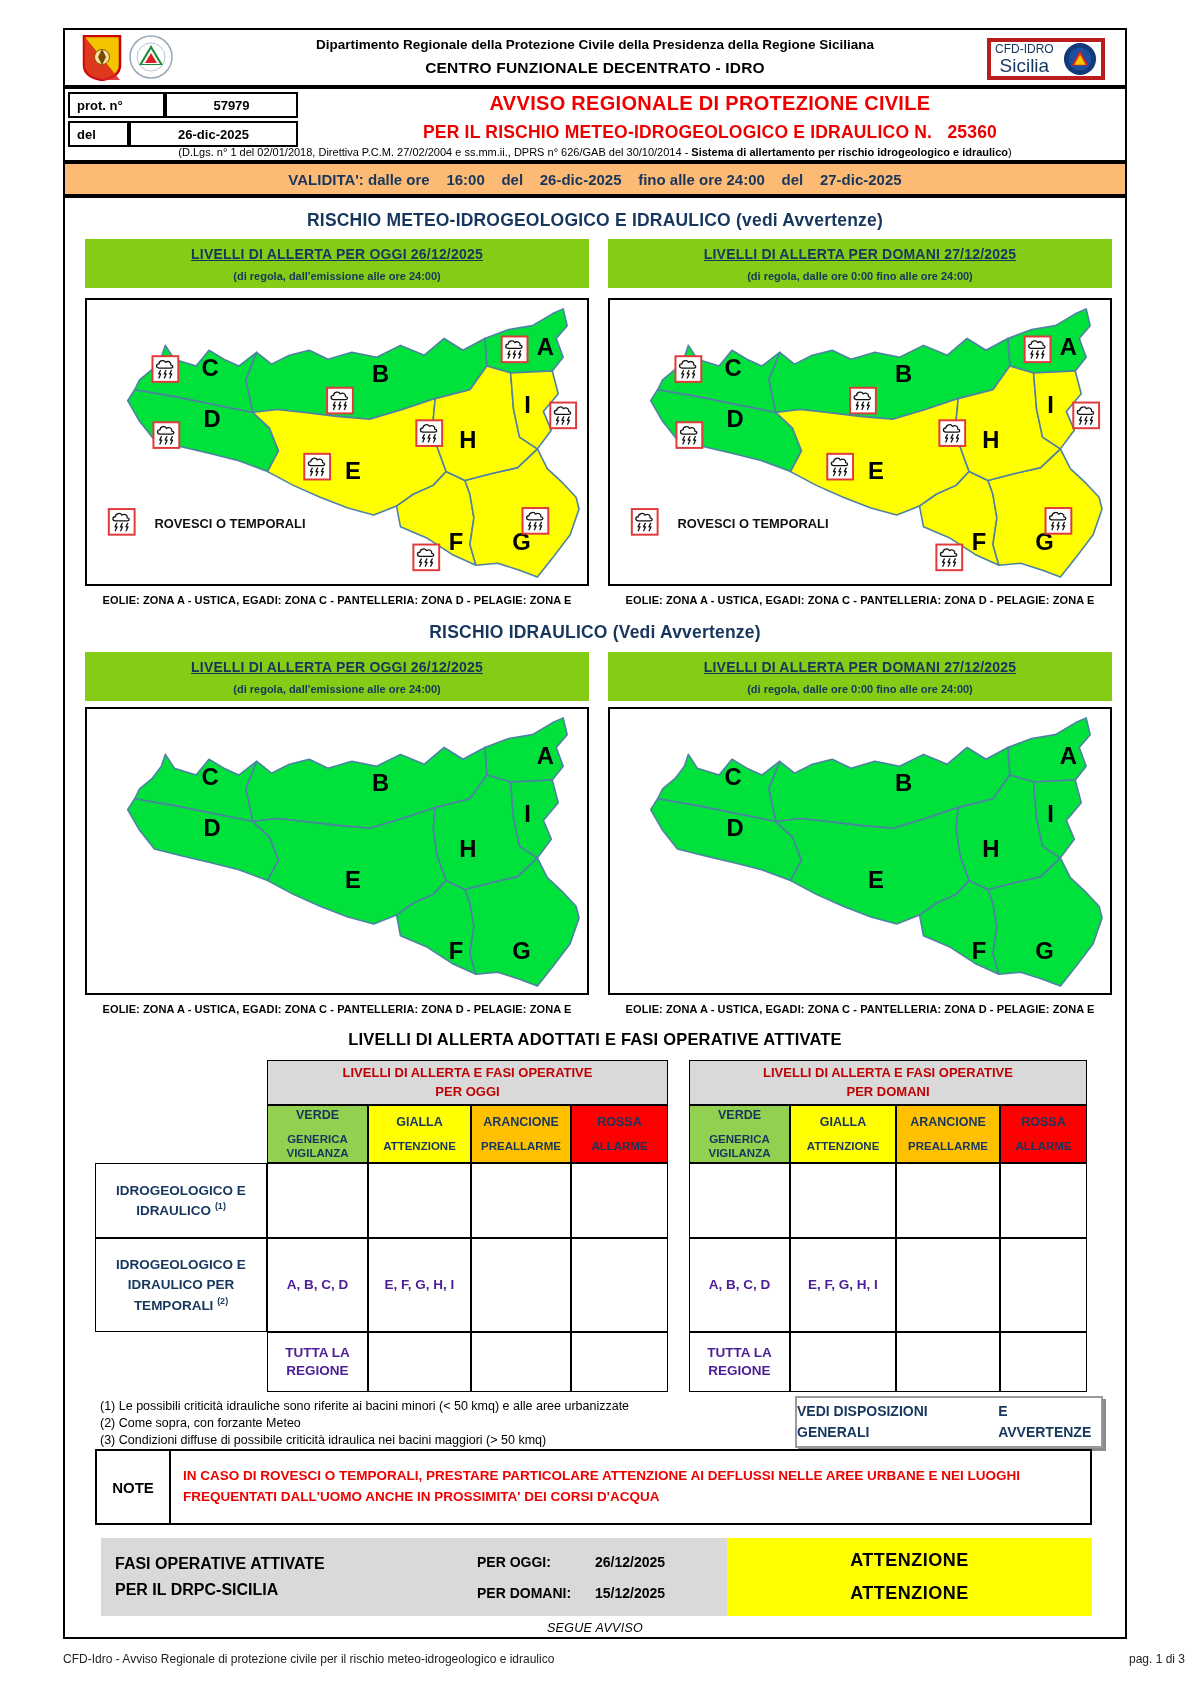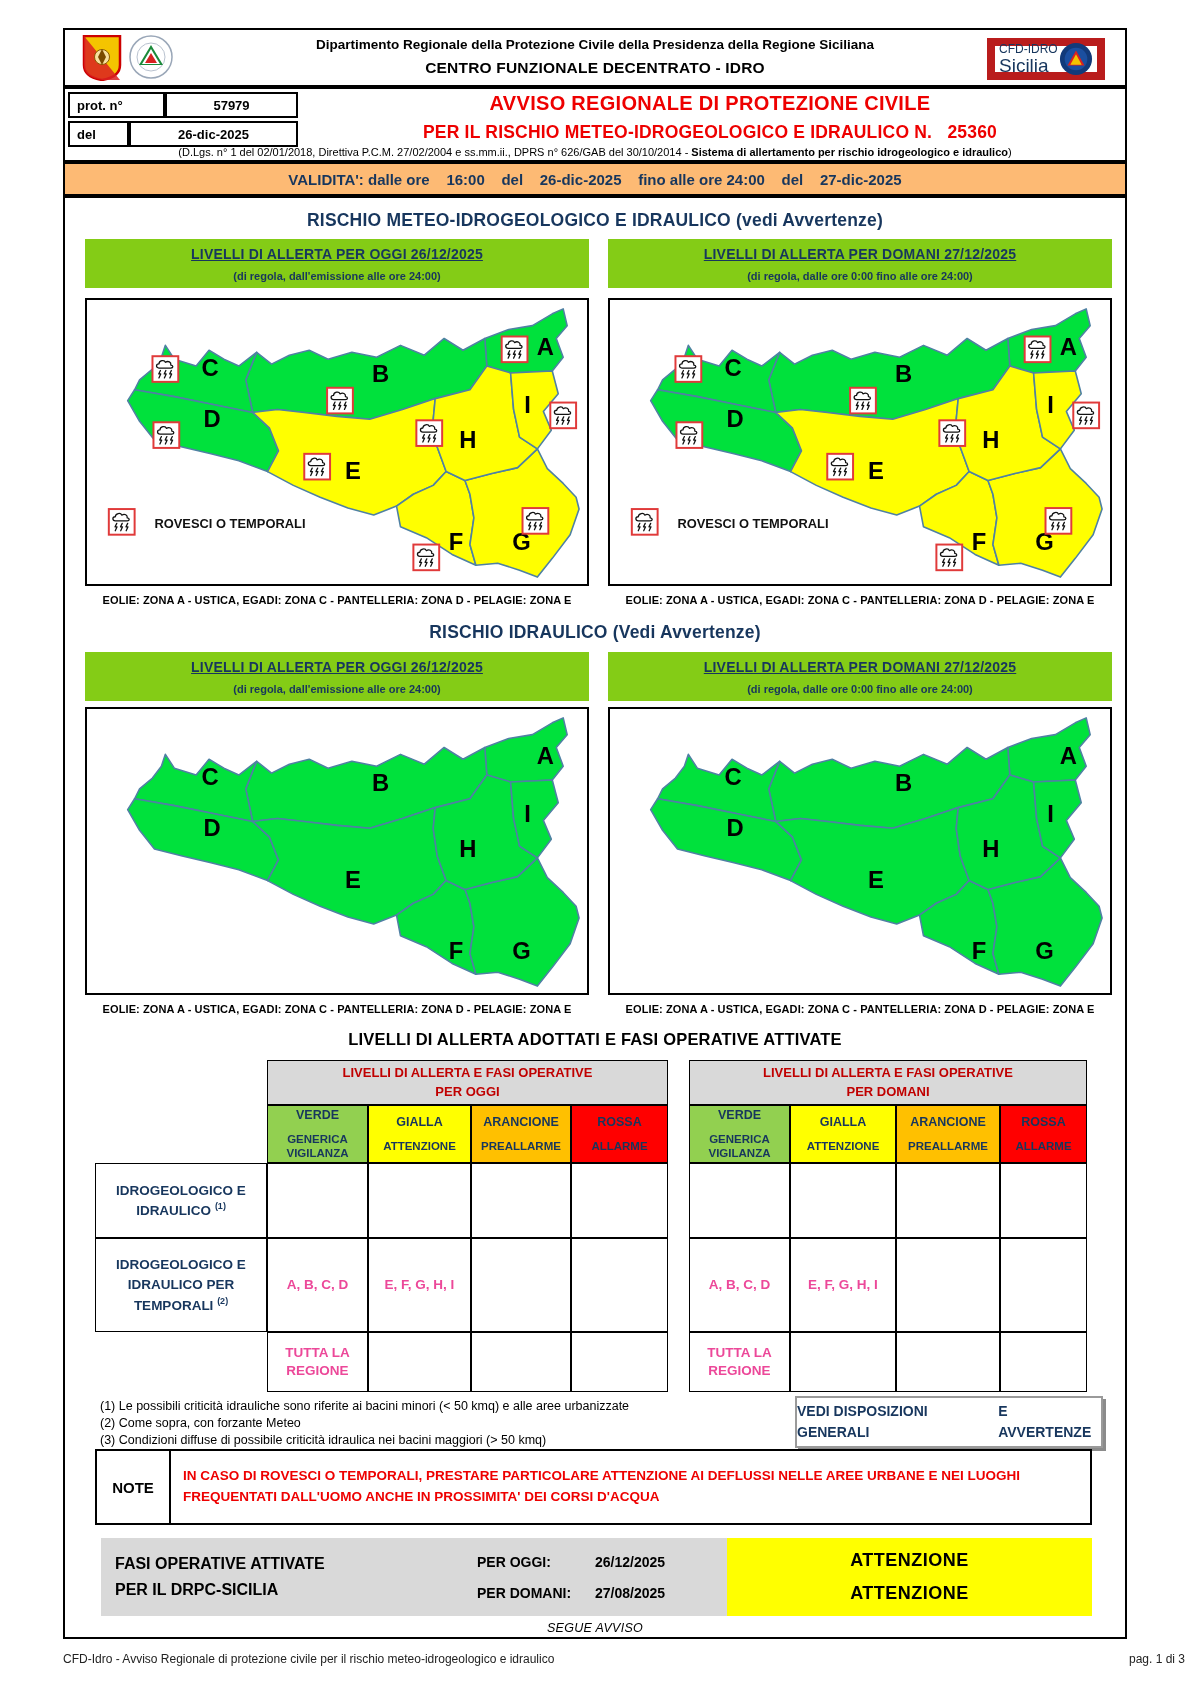--- a/index.html
+++ b/index.html
@@ -5,22 +5,22 @@
   html,body{margin:0;padding:0;background:#fff;}
   .page{position:relative;width:1190px;height:1684px;background:#fff;
         font-family:"Liberation Sans",sans-serif;color:#000;overflow:hidden;}
   .abs{position:absolute;}
   .box{position:absolute;border:2px solid #000;background:#fff;box-sizing:border-box;}
   .red{color:#ee0000;}
   .center{text-align:center;}
   
   .hdr-dept{font-size:13.5px;font-weight:bold;}
   .hdr-center{font-size:15.5px;font-weight:bold;margin-top:7px;letter-spacing:.2px;}
-  .cfd-badge{position:absolute;left:922px;top:8px;width:118px;height:42px;border:8px solid #b91c1c;
-             display:flex;align-items:center;justify-content:space-between;padding:0 4px;box-sizing:border-box;}
+  .cfd-badge{position:absolute;left:922px;top:8px;width:118px;height:42px;border:4px solid #b91c1c;
+             display:flex;align-items:center;justify-content:space-between;padding:0 4px;box-sizing:border-box;text-align:center;}
   .cfd-t1{font-size:12px;color:#17365d;line-height:1.05;}
   .cfd-t2{font-size:19px;color:#17365d;line-height:1.0;}
   
   .pcell{position:absolute;border:2px solid #000;box-sizing:border-box;display:flex;align-items:center;
          font-weight:bold;font-size:13px;padding-left:7px;background:#fff;}
   .pcell.val{justify-content:center;padding-left:0;text-align:right;}
   .t-red1{font-size:20px;font-weight:bold;letter-spacing:.3px;}
   .t-red2{font-size:17.5px;font-weight:bold;letter-spacing:.2px;}
   .law{font-size:11px;}
   
@@ -39,21 +39,21 @@
   
   .atable{position:absolute;display:grid;}
   .tcell{border:1px solid #000;box-sizing:border-box;display:flex;flex-direction:column;
          align-items:center;justify-content:center;text-align:center;background:#fff;}
   .tcell.gray{background:#d9d9d9;}
   .tc-group{font-size:13px;font-weight:bold;color:#c00000;line-height:1.45;}
   .tc-tipo{font-size:14.5px;font-weight:bold;color:#17365d;}
   .lv-name{font-size:12.5px;font-weight:bold;color:#17365d;}
   .lv-phase{font-size:11.5px;font-weight:bold;color:#17365d;margin-top:10px;line-height:1.25;}
   .row-label{font-size:13.5px;font-weight:bold;color:#17365d;line-height:1.45;padding:2px 6px;}
-  .row-val{font-size:13.5px;font-weight:bold;color:#ec4899;line-height:1.35;padding:2px 0;}
+  .row-val{font-size:13.5px;font-weight:bold;color:#4c1d95;line-height:1.35;padding:2px 0;}
   sup{font-size:9px;}
   
   .fnotes{position:absolute;font-size:12.5px;line-height:1.35;}
   .vedi-box{position:absolute;border:2px solid #9a9a9a;box-shadow:3px 3px 0 #8b8b8b;background:#fff;
             display:flex;flex-direction:row;align-items:center;justify-content:center;
             font-size:14px;font-weight:bold;color:#17365d;line-height:1.5;cursor:pointer;}
   .note-row{position:absolute;border:2px solid #000;display:flex;box-sizing:border-box;background:#fff;}
   .note-label{width:72px;border-right:2px solid #000;display:flex;align-items:center;justify-content:center;
               font-size:15px;font-weight:bold;}
   .note-text{flex:1;display:flex;align-items:center;padding:6px 12px;color:#ee0000;
@@ -540,21 +540,21 @@
       <div>FASI OPERATIVE ATTIVATE</div>
       <div>PER IL DRPC-SICILIA</div>
     </div>
     <div class="fasi-mid" id="fasi-mid">
         <div class="frow">
           <span class="flab">PER OGGI:</span>
           <span>26/12/2025</span>
         </div>
         <div class="frow">
           <span class="flab">PER DOMANI:</span>
-          <span>27/08/2025</span>
+          <span>15/12/2025</span>
         </div>
       </div>
     <div class="fasi-yellow" id="fasi-yellow" style="background: rgb(255, 255, 0);">
         <div class="fasi-phase">ATTENZIONE</div>
         <div class="fasi-phase">ATTENZIONE</div>
       </div>
   </div>
 
   <div class="segue" style="left:63px;top:1621px;width:1064px;">SEGUE AVVISO</div>
 

